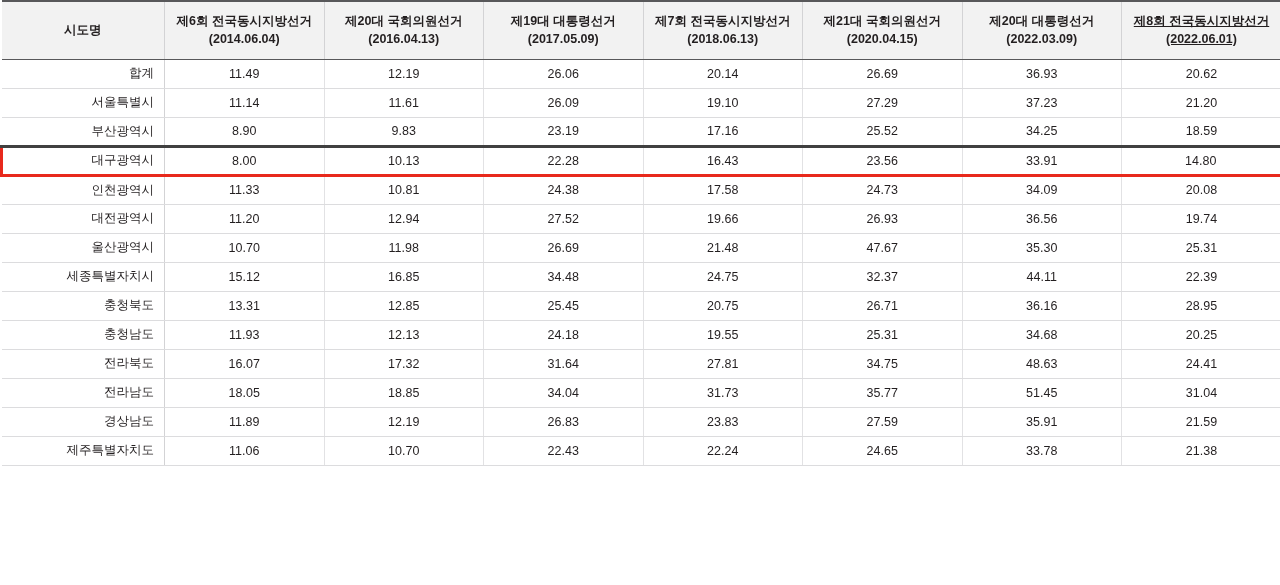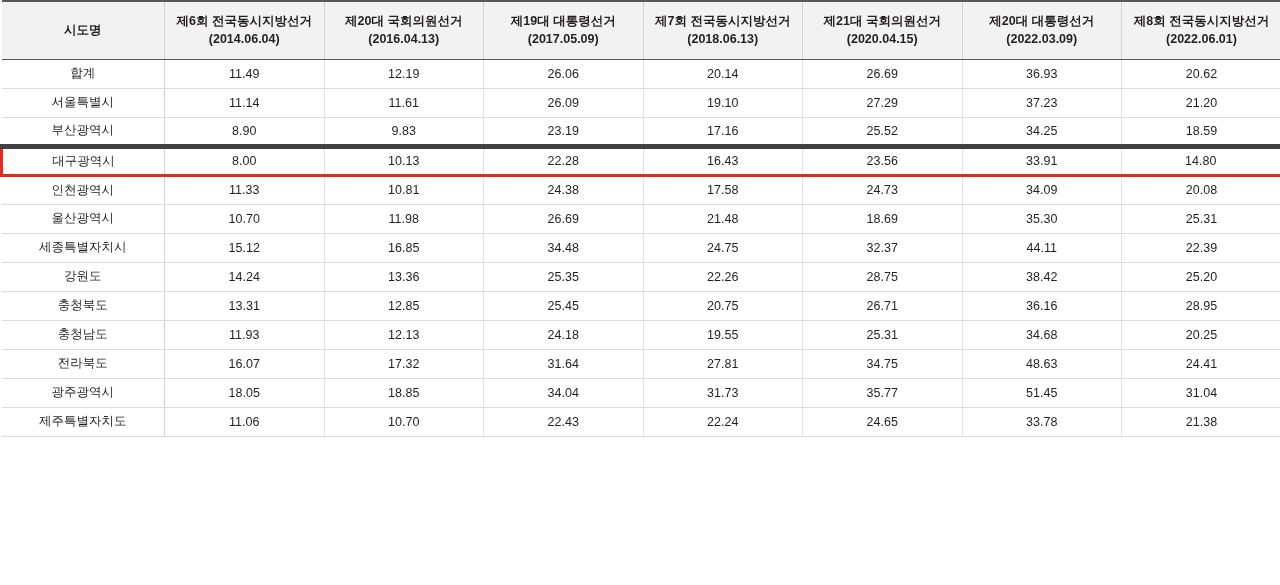--- a/index.html
+++ b/index.html
@@ -30,44 +30,44 @@
     border-right: 1px solid #d3d3d5;
     font-size: 12.5px;
     font-weight: bold;
     line-height: 1.45;
     padding: 9px 4px 10px 4px;
     text-align: center;
     color: #231f20;
     height: 58px;
     box-sizing: border-box;
   }
-  thead th:last-child { border-right: none; }
+  thead th:last-child { border-right: none; text-decoration: underline; }
   thead th .l1 { display: block; }
   thead th .l2 { display: block; }
 
   tbody td {
     border-bottom: 1px solid #dcdcde;
     border-right: 1px solid #e2e2e4;
     font-size: 12.5px;
     height: 29px;
     padding: 0 10px;
     box-sizing: border-box;
     color: #231f20;
     background: #ffffff;
   }
   tbody td:last-child { border-right: none; }
   tbody td.region {
-    text-align: center;
+    text-align: right;
     border-right: 1px solid #d3d3d5;
   }
   tbody td.num {
     text-align: center;
   }
   tbody tr.highlight td {
-    border-top: 5px solid #404040;
+    border-top: 3px solid #404040;
     border-bottom: 3px solid #e8291c;
   }
   tbody tr.highlight td:first-child {
     border-left: 3px solid #e8291c;
   }
   tbody tr.highlight td:last-child {
     border-right: 3px solid #e8291c;
   }
 </style>
 </head>
@@ -164,50 +164,50 @@
       <td class="region">인천광역시</td>
       <td class="num">11.33</td>
       <td class="num">10.81</td>
       <td class="num">24.38</td>
       <td class="num">17.58</td>
       <td class="num">24.73</td>
       <td class="num">34.09</td>
       <td class="num">20.08</td>
     </tr>
     <tr>
+      <td class="region">대전광역시</td>
+      <td class="num">11.20</td>
+      <td class="num">12.94</td>
+      <td class="num">27.52</td>
+      <td class="num">19.66</td>
+      <td class="num">26.93</td>
+      <td class="num">36.56</td>
+      <td class="num">19.74</td>
+    </tr>
+    <tr>
       <td class="region">울산광역시</td>
       <td class="num">10.70</td>
       <td class="num">11.98</td>
       <td class="num">26.69</td>
       <td class="num">21.48</td>
-      <td class="num">18.69</td>
+      <td class="num">47.67</td>
       <td class="num">35.30</td>
       <td class="num">25.31</td>
     </tr>
     <tr>
       <td class="region">세종특별자치시</td>
       <td class="num">15.12</td>
       <td class="num">16.85</td>
       <td class="num">34.48</td>
       <td class="num">24.75</td>
       <td class="num">32.37</td>
       <td class="num">44.11</td>
       <td class="num">22.39</td>
     </tr>
     <tr>
-      <td class="region">강원도</td>
-      <td class="num">14.24</td>
-      <td class="num">13.36</td>
-      <td class="num">25.35</td>
-      <td class="num">22.26</td>
-      <td class="num">28.75</td>
-      <td class="num">38.42</td>
-      <td class="num">25.20</td>
-    </tr>
-    <tr>
       <td class="region">충청북도</td>
       <td class="num">13.31</td>
       <td class="num">12.85</td>
       <td class="num">25.45</td>
       <td class="num">20.75</td>
       <td class="num">26.71</td>
       <td class="num">36.16</td>
       <td class="num">28.95</td>
     </tr>
     <tr>
@@ -224,28 +224,38 @@
       <td class="region">전라북도</td>
       <td class="num">16.07</td>
       <td class="num">17.32</td>
       <td class="num">31.64</td>
       <td class="num">27.81</td>
       <td class="num">34.75</td>
       <td class="num">48.63</td>
       <td class="num">24.41</td>
     </tr>
     <tr>
-      <td class="region">광주광역시</td>
+      <td class="region">전라남도</td>
       <td class="num">18.05</td>
       <td class="num">18.85</td>
       <td class="num">34.04</td>
       <td class="num">31.73</td>
       <td class="num">35.77</td>
       <td class="num">51.45</td>
       <td class="num">31.04</td>
+    </tr>
+    <tr>
+      <td class="region">경상남도</td>
+      <td class="num">11.89</td>
+      <td class="num">12.19</td>
+      <td class="num">26.83</td>
+      <td class="num">23.83</td>
+      <td class="num">27.59</td>
+      <td class="num">35.91</td>
+      <td class="num">21.59</td>
     </tr>
     <tr>
       <td class="region">제주특별자치도</td>
       <td class="num">11.06</td>
       <td class="num">10.70</td>
       <td class="num">22.43</td>
       <td class="num">22.24</td>
       <td class="num">24.65</td>
       <td class="num">33.78</td>
       <td class="num">21.38</td>

